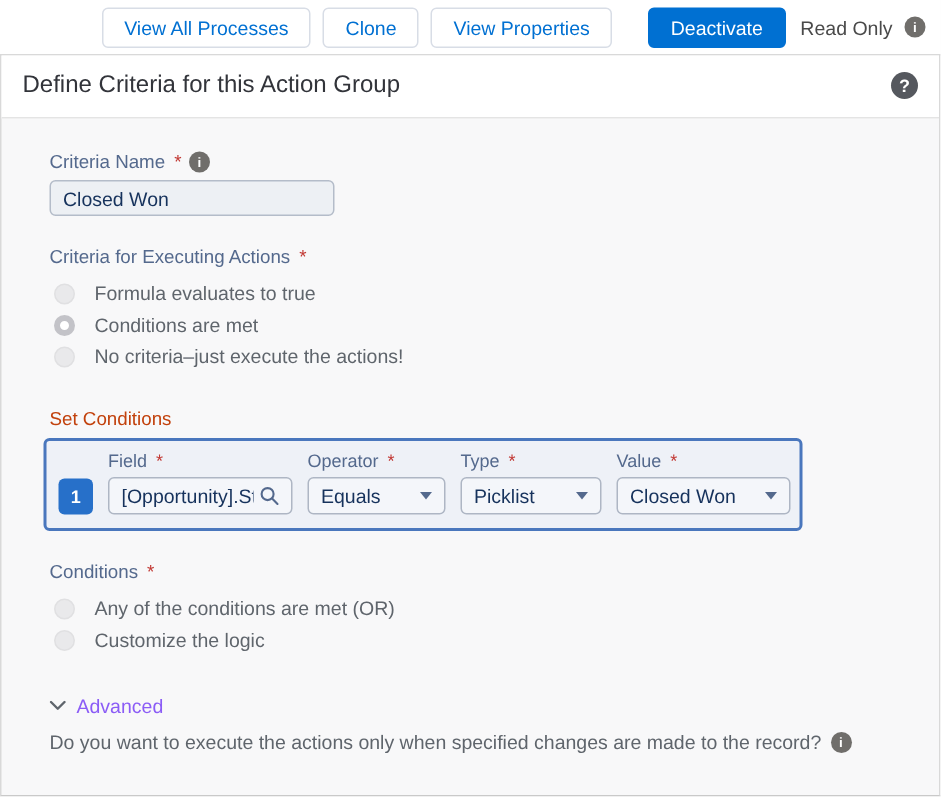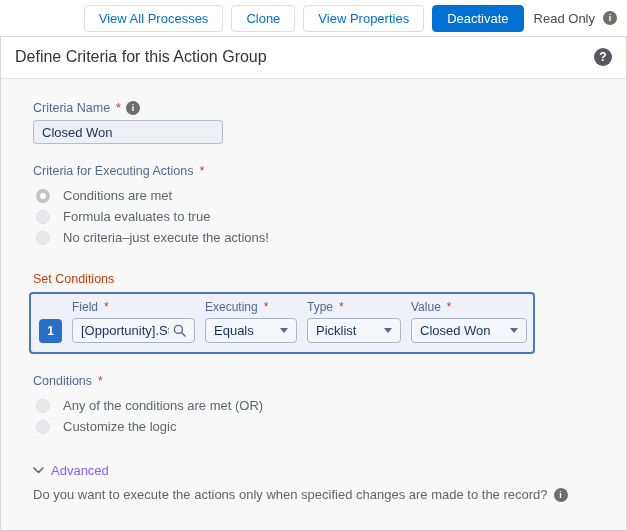--- a/index.html
+++ b/index.html
@@ -15,21 +15,21 @@
     display:flex; align-items:center; justify-content:flex-end;
     gap:8px; padding:0 10px 0 0;
   }
   .btn {
     height:27px; padding:0 14px; border-radius:4px;
     font-family:"Liberation Sans", sans-serif;
     font-size:13px; line-height:25px; cursor:pointer;
     background:#fff; border:1px solid #d8dde6; color:#0070d2;
     white-space:nowrap;
   }
-  .btn.primary { background:#0070d2; border-color:#0070d2; color:#fff; }
+  .btn.primary { background:#0070d2; border-color:#0070d2; color:#fff;margin-left:16px; }
   .readonly-label { font-size:13px; color:#4a4a4a; margin-left:2px; }
   .info-icon {
     display:inline-flex; align-items:center; justify-content:center;
     width:14px; height:14px; border-radius:50%;
     background:#706e6b; color:#fff; font-size:9px; font-weight:bold;
     font-style:normal; flex:0 0 auto;
   }
   
   .panel {
     position:absolute; top:36px; left:0; right:0; bottom:0;
@@ -144,26 +144,26 @@
     <div class="text-input">
       <span>Closed Won</span>
     </div>
 
     <div class="field-label mt20">
       <span>Criteria for Executing Actions</span>
         <span class="req">*</span>
     </div>
     <div class="radio-group">
       <div class="radio-row">
+        <span class="radio"></span>
+        <span class="radio-label">Formula evaluates to true</span>
+      </div>
+      <div class="radio-row">
         <span class="radio selected"></span>
         <span class="radio-label">Conditions are met</span>
-      </div>
-      <div class="radio-row">
-        <span class="radio"></span>
-        <span class="radio-label">Formula evaluates to true</span>
       </div>
       <div class="radio-row">
         <span class="radio"></span>
         <span class="radio-label">No criteria–just execute the actions!</span>
       </div>
     </div>
 
     <div class="section-label mt24">Set Conditions</div>
     <div class="cond-box">
       <div class="row-badge">1</div>
@@ -179,21 +179,21 @@
             <svg width="13" height="13" viewBox="0 0 13 13">
                 <circle cx="5.4" cy="5.4" r="4" fill="none" stroke="#54698d" stroke-width="1.4"></circle>
                 <line x1="8.4" y1="8.4" x2="12" y2="12" stroke="#54698d" stroke-width="1.4" stroke-linecap="round"></line>
               </svg>
           </span>
         </div>
       </div>
 
       <div class="cond-col">
         <div class="field-label">
-          <span>Executing</span>
+          <span>Operator</span>
             <span class="req">*</span>
         </div>
         <div class="control select w-op">
           <span class="val">Equals</span>
         </div>
       </div>
 
       <div class="cond-col">
         <div class="field-label">
           <span>Type</span>

